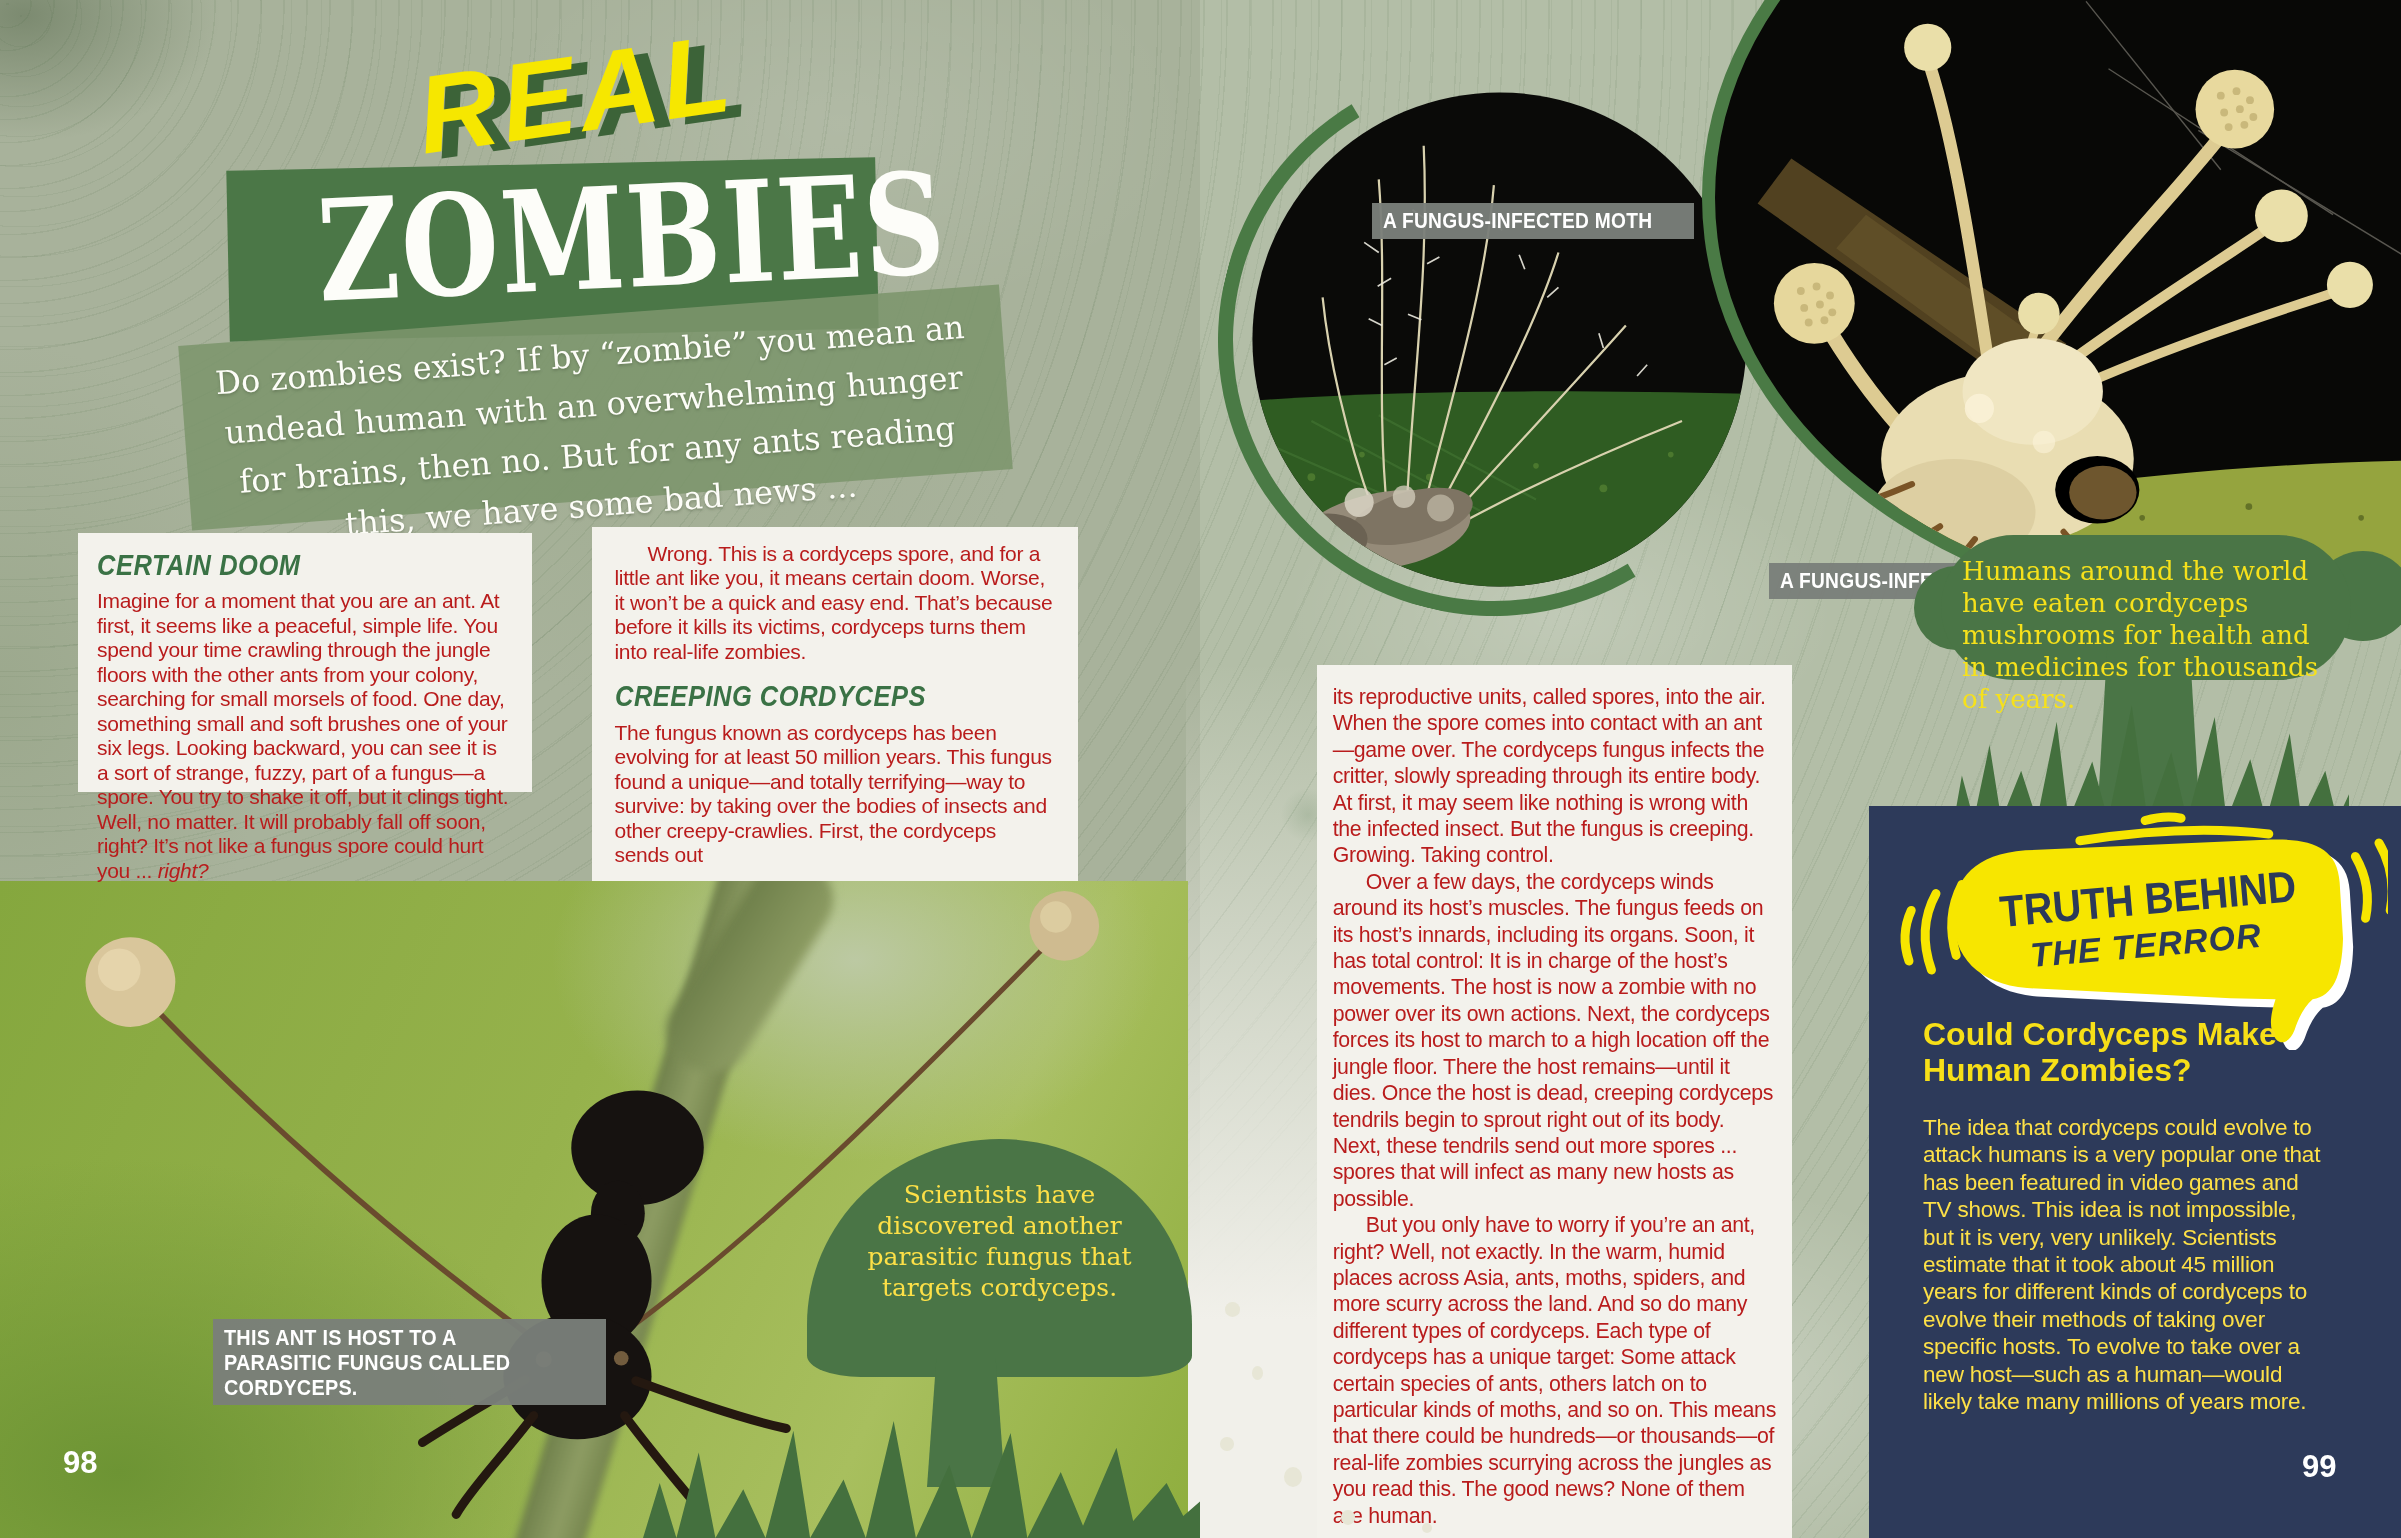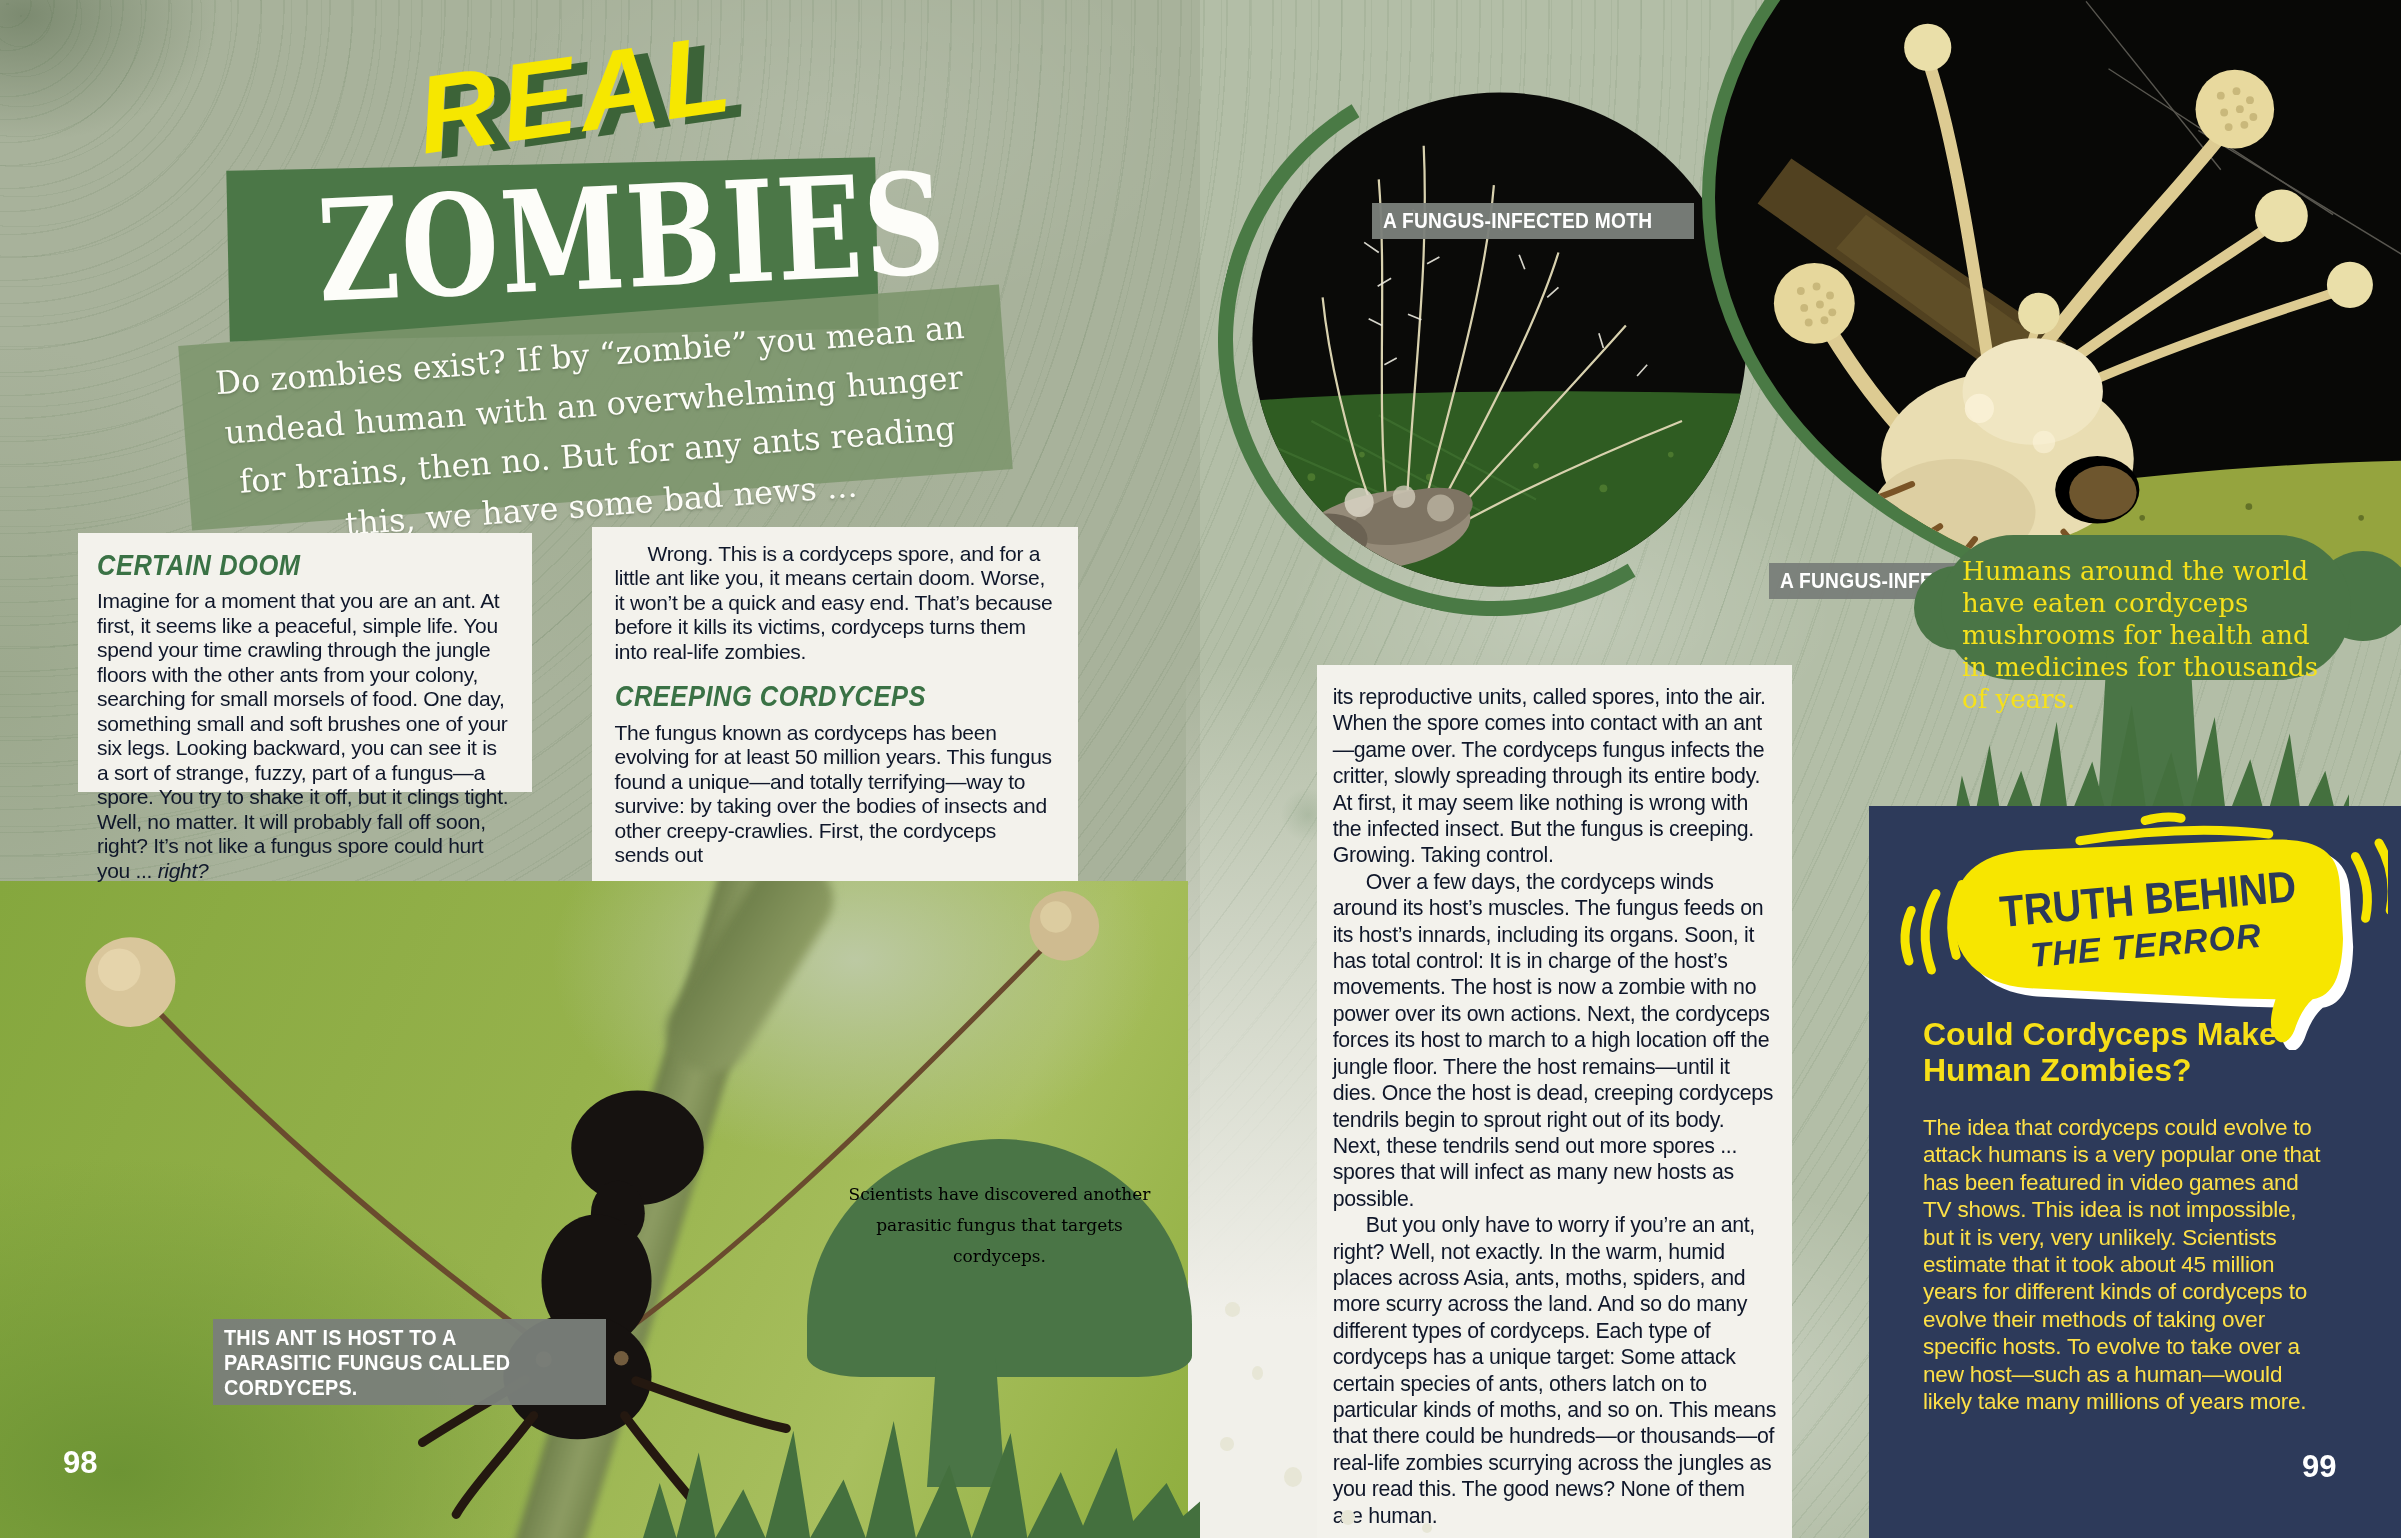--- a/index.html
+++ b/index.html
@@ -37,21 +37,21 @@
   .intro-strip{left:184px;top:315px;width:823px;height:185px;background:rgba(124,149,108,.88);
     transform:rotate(-4.3deg);}
   .intro-text{left:191px;top:323px;width:809px;transform:rotate(-4.3deg);
     font-family:"DejaVu Serif",serif;color:#fdfdf8;font-size:32px;line-height:50px;text-align:center;
     padding:6.7px 22.5px;box-sizing:border-box;text-shadow:0 1.7px 2.8px rgba(55,70,45,.35);}
   
   .card{background:#f3f2ec;box-sizing:border-box;}
   .card1{left:78px;top:533px;width:454px;height:259px;padding:12.4px 19px;}
   .card2{left:592px;top:527px;width:486px;height:354px;padding:14.6px 22.5px;}
   .col3{left:1317px;top:665px;width:475px;height:873px;padding:19px 15.7px 0 15.7px;}
-  .bodytxt{font-size:21px;line-height:24.5px;letter-spacing:-0.3px;color:#0f172a;}
+  .bodytxt{font-size:21px;line-height:24.5px;letter-spacing:-0.3px;color:#b91c1c;}
   .col3 .bodytxt{font-size:21.3px;line-height:26.4px;}
   .indent{text-indent:33px;}
   p{margin:0;}
   .sec-head{font-size:30px;font-weight:bold;font-style:italic;color:#3a7245;letter-spacing:0.6px;
     transform:scaleX(.85);transform-origin:left;white-space:nowrap;margin:2.2px 0 7.9px 0;}
   .dot{position:absolute;border-radius:50%;background:#e7e6d6;}
   
   .cap{background:rgba(122,127,122,.96);color:#fff;font-weight:bold;padding:5.6px 11.2px;
     box-sizing:border-box;}
   .cap span{display:inline-block;transform:scaleX(.9);transform-origin:left;font-size:21.3px;
@@ -81,21 +81,21 @@
     clip-path:polygon(0 100%,2% 62%,5% 100%,9% 36%,12% 100%,17% 58%,21% 100%,26% 16%,29% 100%,35% 50%,39% 100%,45% 2%,49% 100%,55% 42%,59% 100%,66% 12%,69% 100%,75% 48%,79% 100%,85% 26%,88% 100%,94% 58%,97% 100%,100% 78%,100% 100%);}
   .tree-text{left:1962px;top:555px;width:371px;text-align:left;font-family:"DejaVu Serif",serif;
     color:#f6e11b;font-size:26px;line-height:32px;}
   .mush-cap{left:807px;top:1139px;width:385px;height:238px;
     border-radius:50% 50% 14% 14% / 78% 78% 9% 9%;}
   .mush-stem{left:927px;top:1358px;width:78px;height:129px;
     clip-path:polygon(12% 0,88% 0,100% 100%,0 100%);}
   .mush-grass{left:643px;top:1416px;width:557px;height:122px;
     clip-path:polygon(0 100%,3% 55%,6% 100%,10% 30%,13% 100%,18% 60%,22% 100%,27% 12%,30% 100%,36% 52%,40% 100%,45% 4%,49% 100%,55% 40%,59% 100%,66% 14%,69% 100%,75% 46%,79% 90%,85% 26%,88% 86%,94% 55%,97% 82%,100% 70%,100% 100%);}
   .mush-text{left:841px;top:1179px;width:317px;text-align:center;font-family:"DejaVu Serif",serif;
-    color:#000000;font-size:17px;line-height:31px;}
+    color:#fde047;font-size:25px;line-height:31px;}
   
   .moth-wrap{left:1244px;top:84px;width:511px;height:511px;}
   .moth-ring2{left:1218px;top:65px;width:551px;height:551px;border-radius:50%;
     border:15.7px solid transparent;border-left-color:#4a7a45;border-bottom-color:#4a7a45;
     transform:rotate(14deg);box-sizing:border-box;}
   
   .fly-wrap{left:1702px;top:-225px;width:1079px;height:845px;border-radius:50%;
     border:13.5px solid #4a7a45;box-sizing:border-box;overflow:hidden;background:#080806;}
   
   .bluebox{left:1869px;top:806px;width:532px;height:732px;background:#2d3a5a;}

